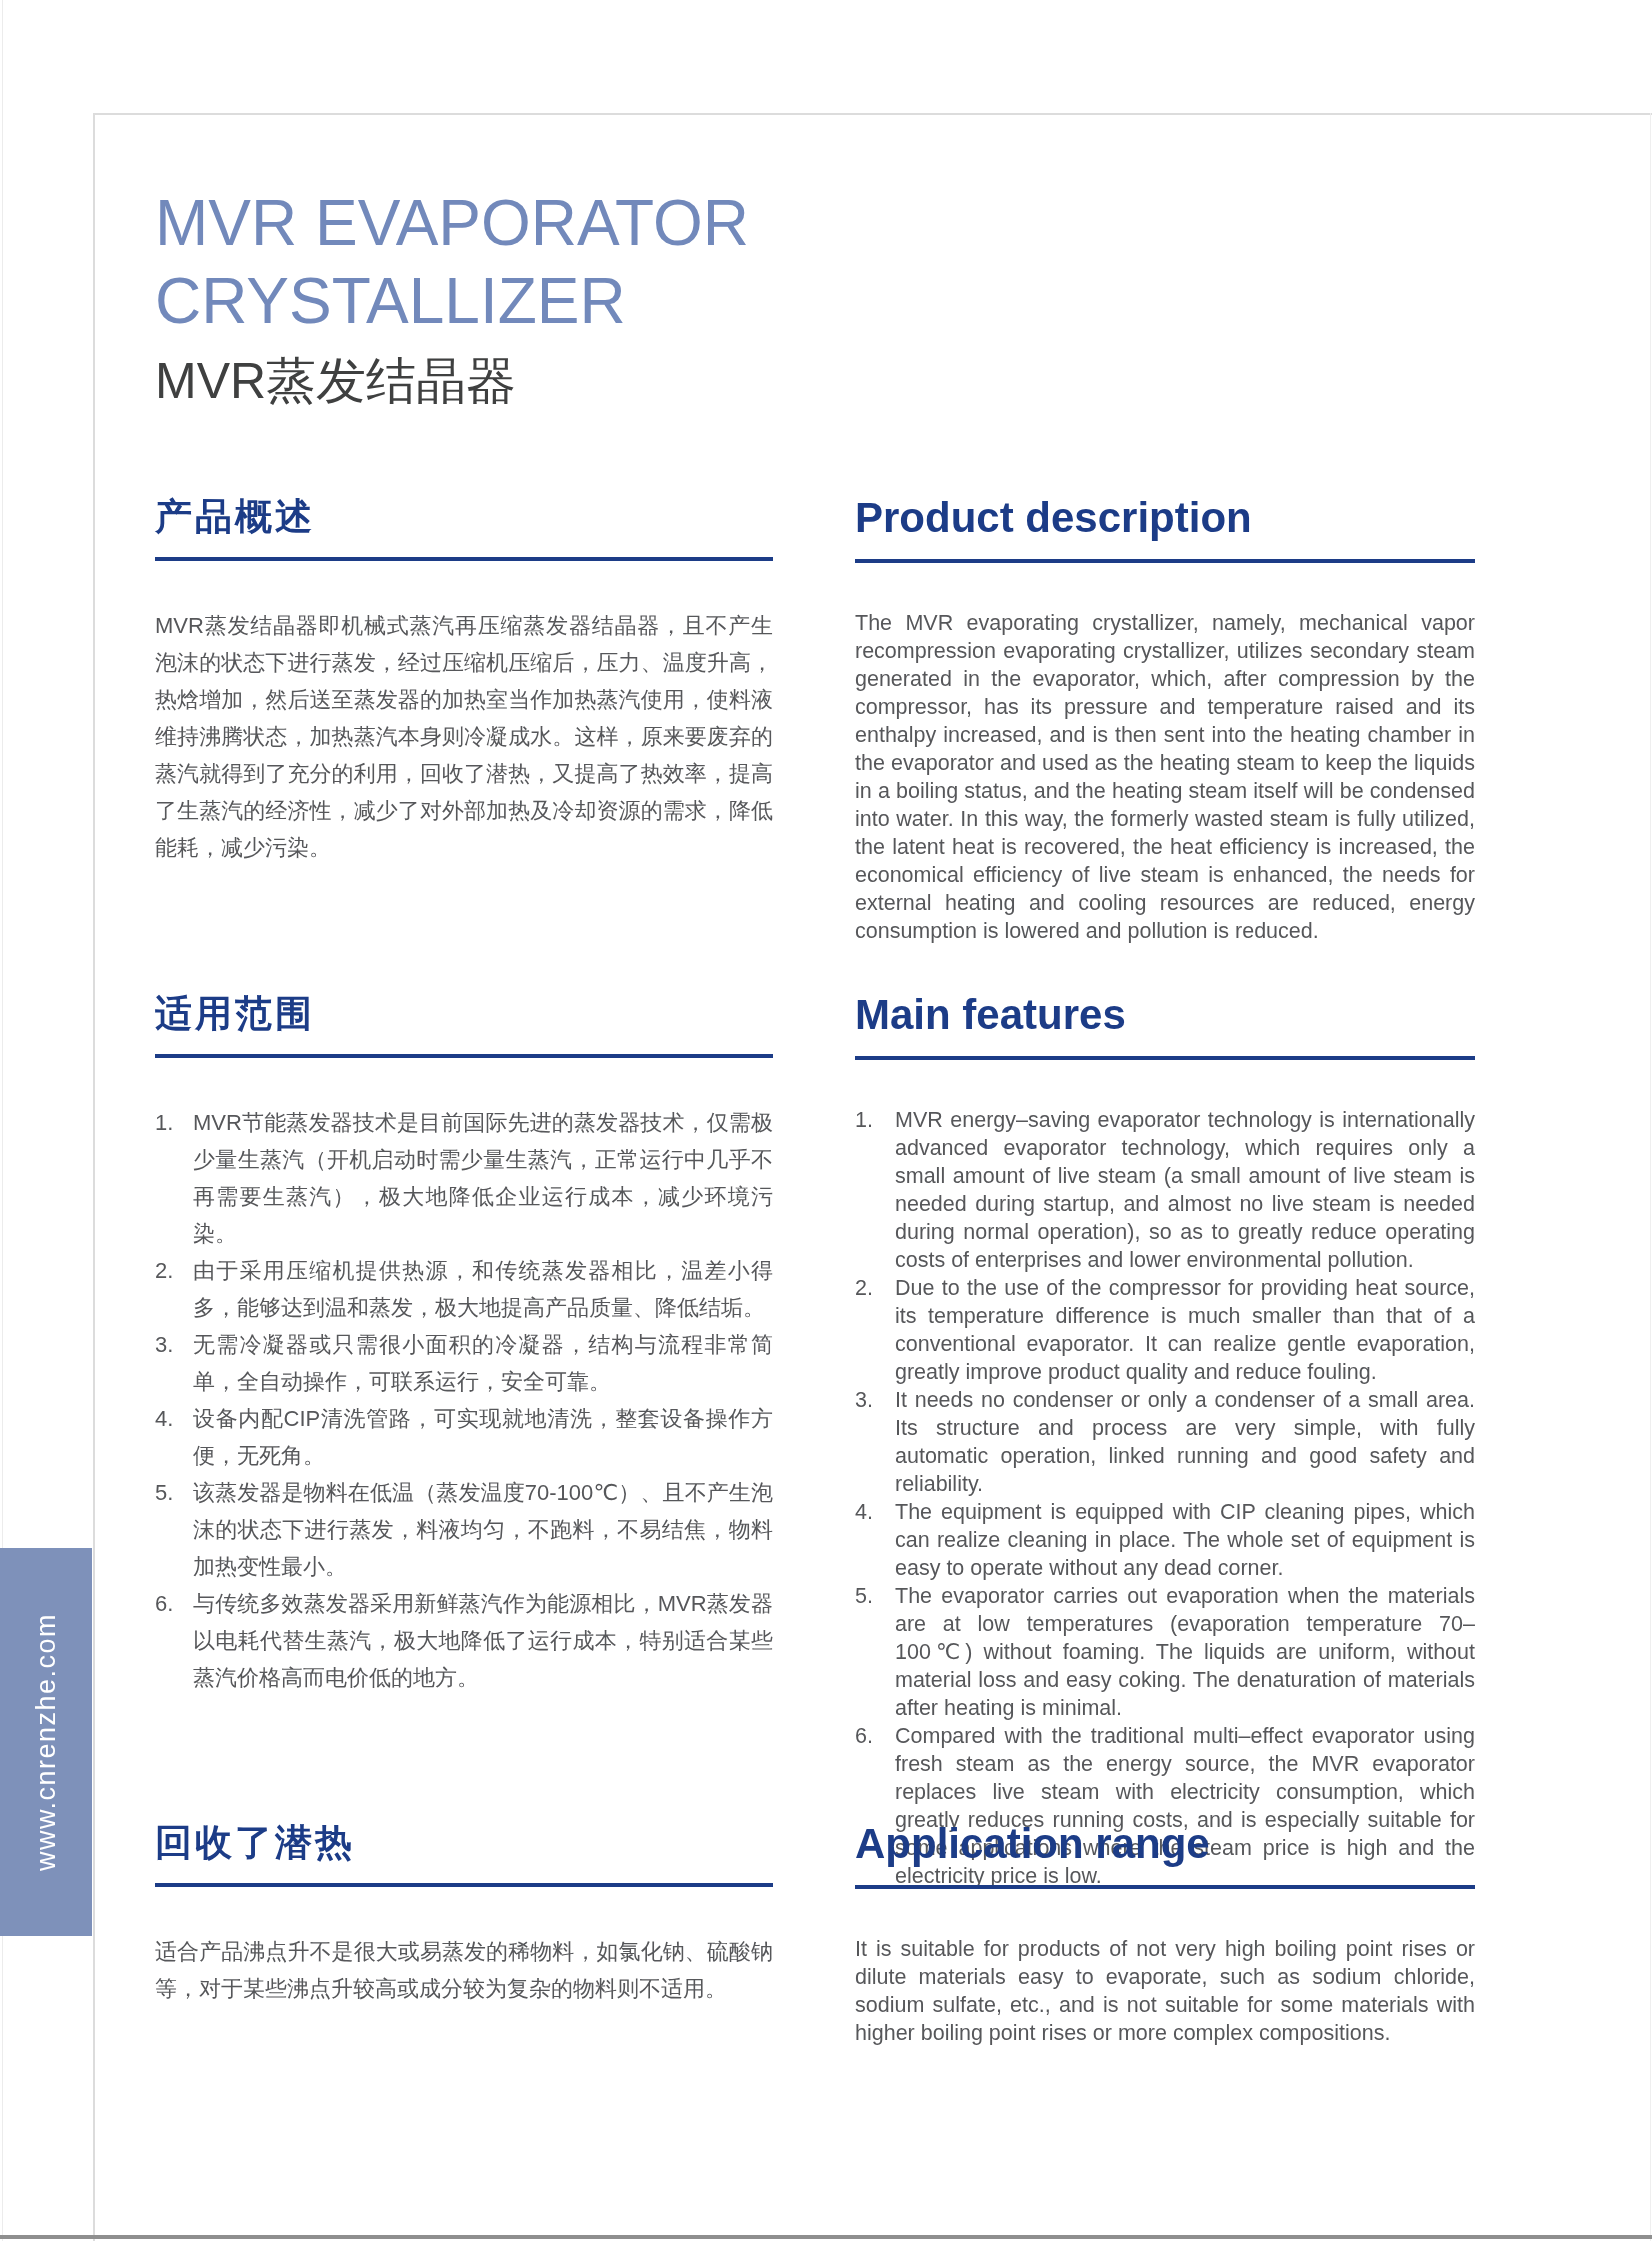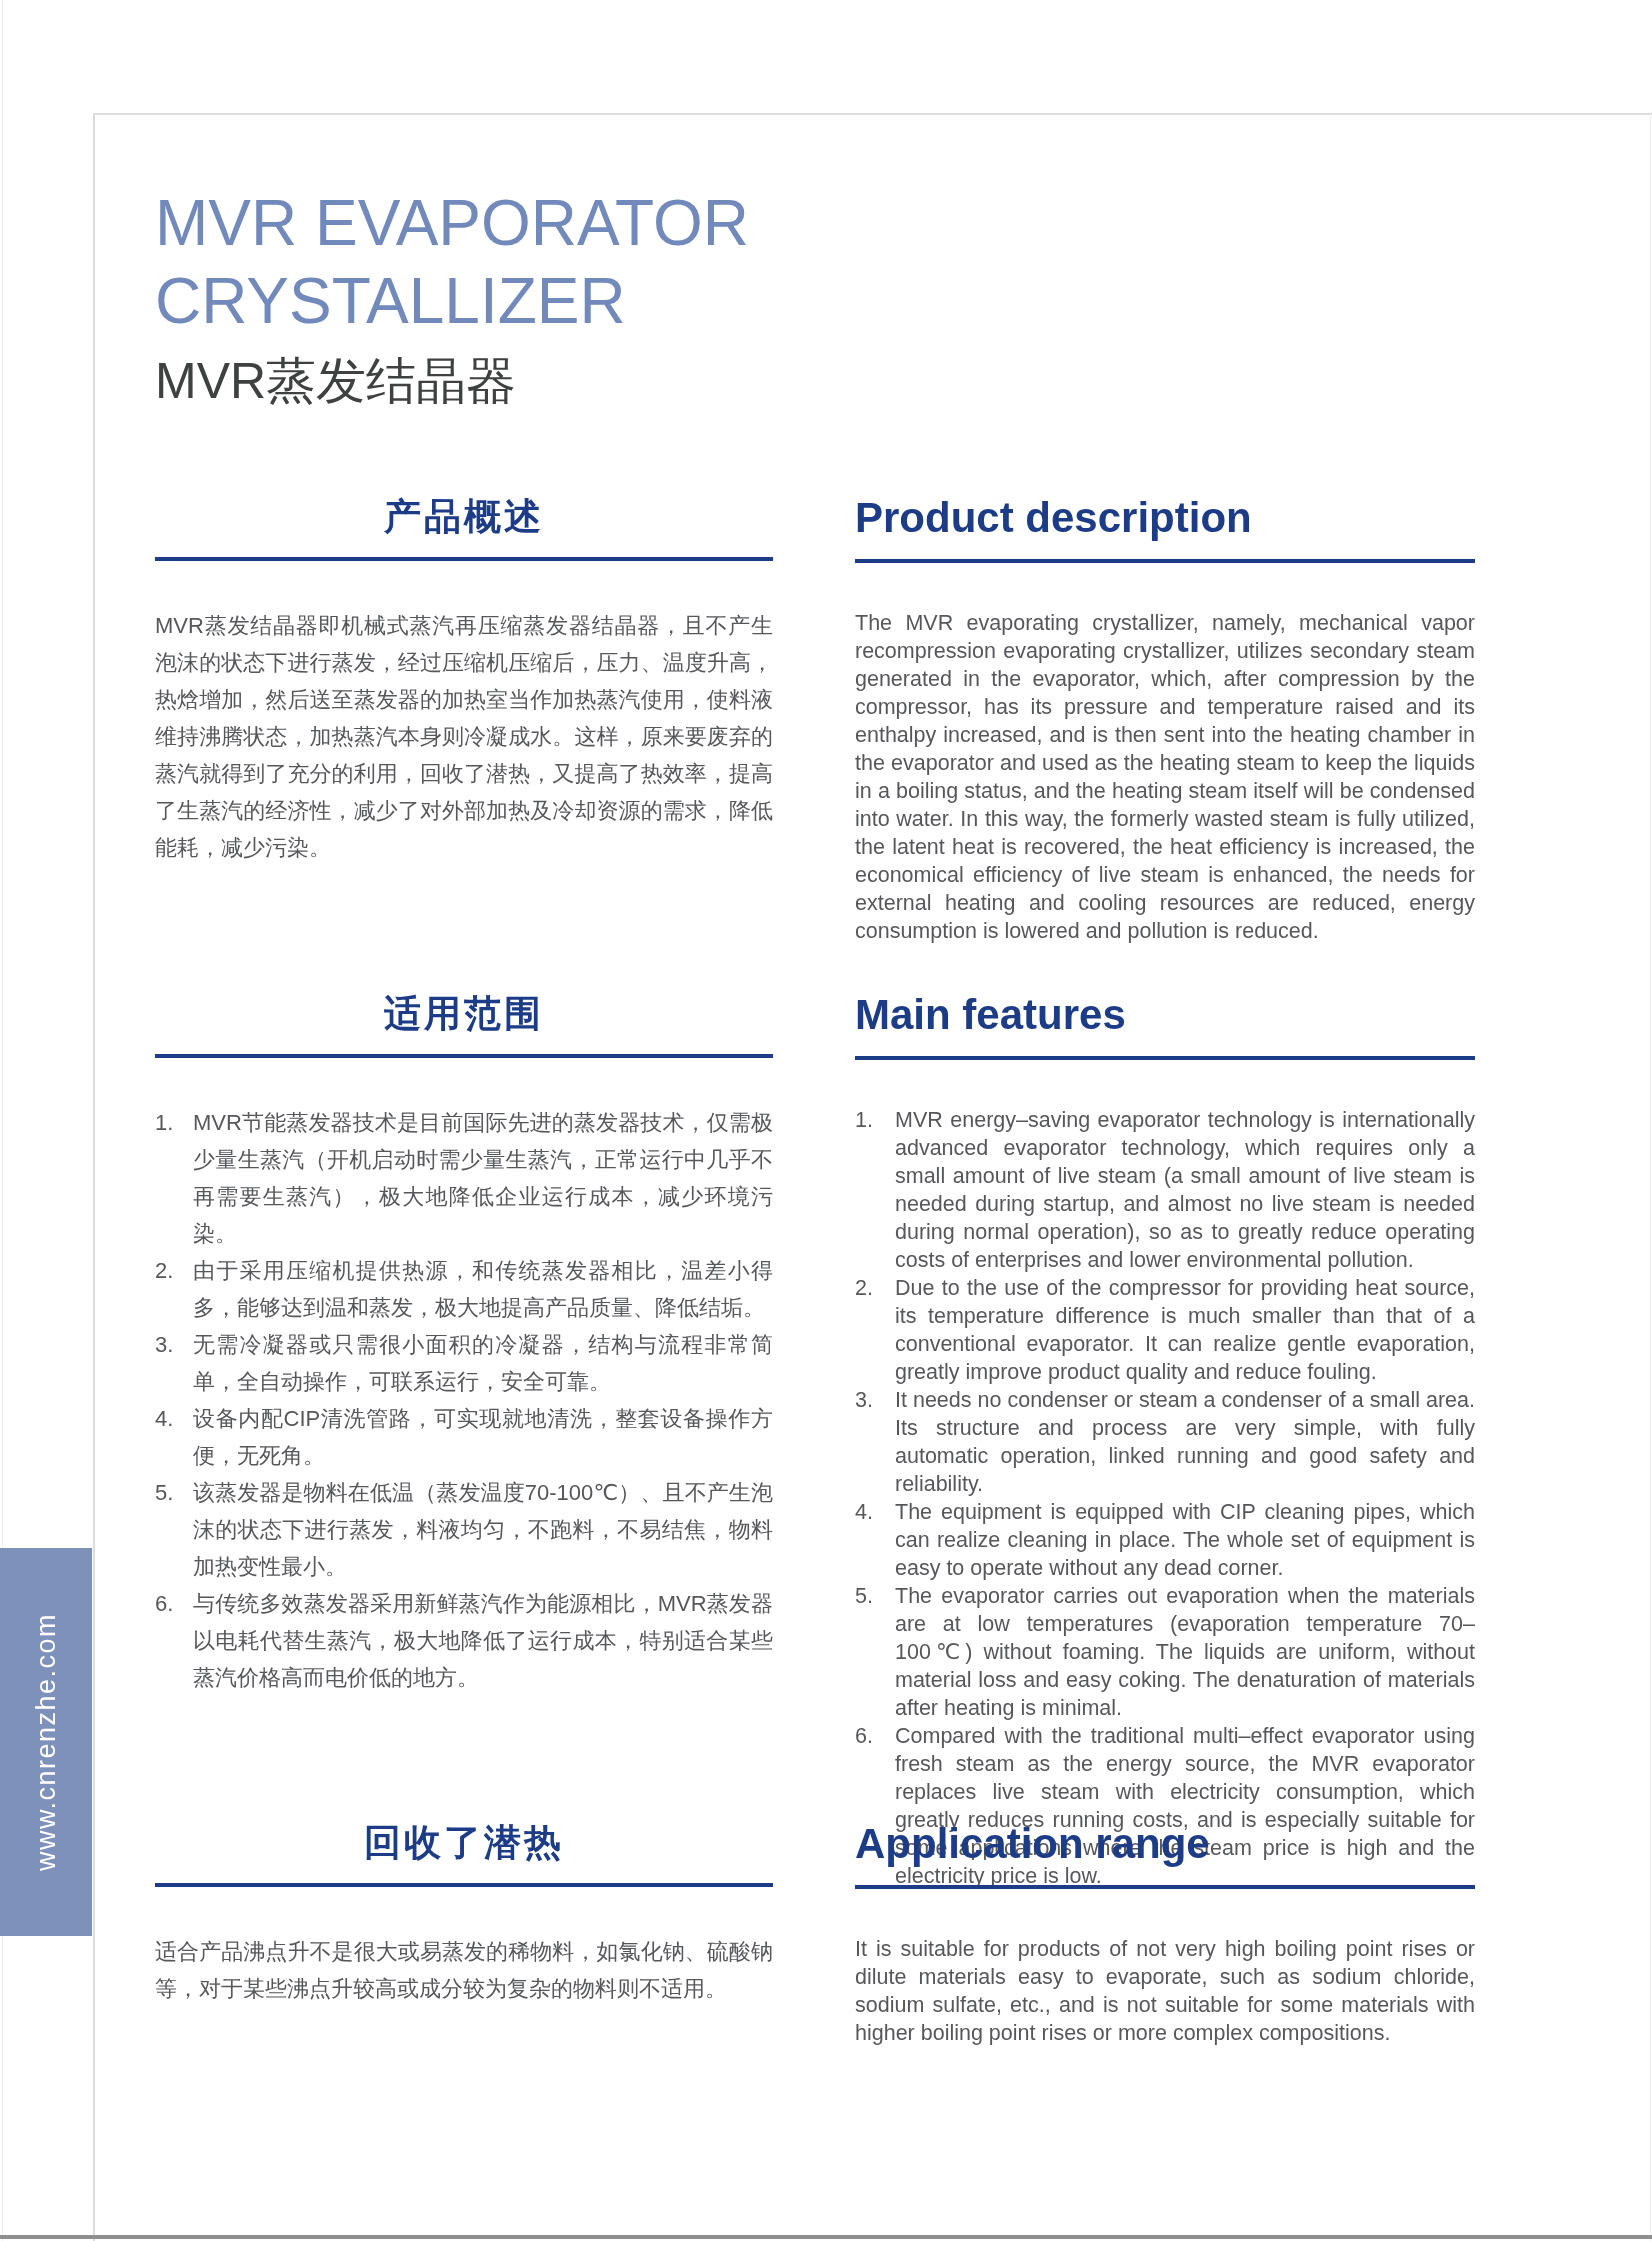--- a/index.html
+++ b/index.html
@@ -35,21 +35,21 @@
   
   .title-block{position:absolute;left:155px;top:184px;}
   .title-en{font-size:64px;line-height:78px;color:#7289bb;font-weight:400;white-space:nowrap;}
   .title-zh{font-size:50px;line-height:62px;color:#3f4040;margin-top:10px;white-space:nowrap;}
 
   
   .section{position:absolute;}
   .col-left{left:155px;width:618px;}
   .col-right{left:855px;width:620px;}
   .sec-heading{margin:0;color:#1c3c87;font-weight:bold;}
-  .zh .sec-heading{font-size:37px;line-height:40px;letter-spacing:3px;text-align:center;}
+  .zh .sec-heading{font-size:37px;line-height:40px;letter-spacing:3px;}
   .en .sec-heading{font-size:42px;line-height:42px;}
   .rule{height:4px;background:#1c3c87;margin-top:20px;}
   .sec-body{margin:46px 0 0 0;color:#56575a;text-align:justify;}
   .zh .sec-body{font-size:22px;line-height:37px;}
   .en .sec-body{font-size:21.5px;line-height:28px;}
 
   .list{margin-top:46px;}
   .li{display:flex;color:#56575a;text-align:justify;}
   .zh .li{font-size:22px;line-height:37px;}
   .en .li{font-size:21.5px;line-height:28px;}
@@ -131,21 +131,21 @@
       <div class="li">
         <span class="num">1.</span>
         <span class="txt">MVR energy–saving evaporator technology is internationally advanced evaporator technology, which requires only a small amount of live steam (a small amount of live steam is needed during startup, and almost no live steam is needed during normal operation), so as to greatly reduce operating costs of enterprises and lower environmental pollution.</span>
       </div>
       <div class="li">
         <span class="num">2.</span>
         <span class="txt">Due to the use of the compressor for providing heat source, its temperature difference is much smaller than that of a conventional evaporator. It can realize gentle evaporation, greatly improve product quality and reduce fouling.</span>
       </div>
       <div class="li">
         <span class="num">3.</span>
-        <span class="txt">It needs no condenser or steam a condenser of a small area. Its structure and process are very simple, with fully automatic operation, linked running and good safety and reliability.</span>
+        <span class="txt">It needs no condenser or only a condenser of a small area. Its structure and process are very simple, with fully automatic operation, linked running and good safety and reliability.</span>
       </div>
       <div class="li">
         <span class="num">4.</span>
         <span class="txt">The equipment is equipped with CIP cleaning pipes, which can realize cleaning in place. The whole set of equipment is easy to operate without any dead corner.</span>
       </div>
       <div class="li">
         <span class="num">5.</span>
         <span class="txt">The evaporator carries out evaporation when the materials are at low temperatures (evaporation temperature 70–100℃) without foaming. The liquids are uniform, without material loss and easy coking. The denaturation of materials after heating is minimal.</span>
       </div>
       <div class="li">

